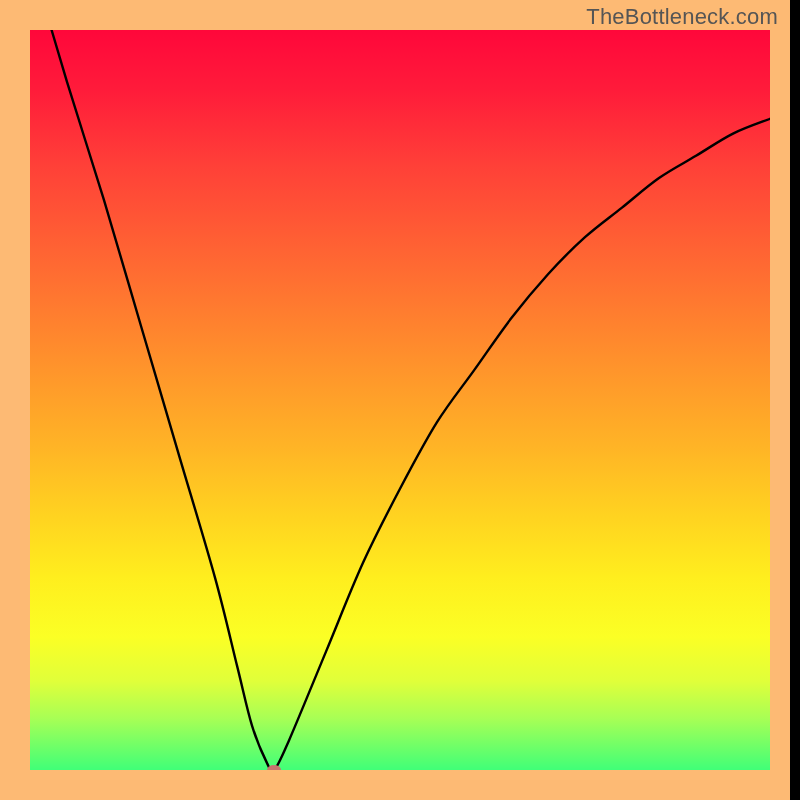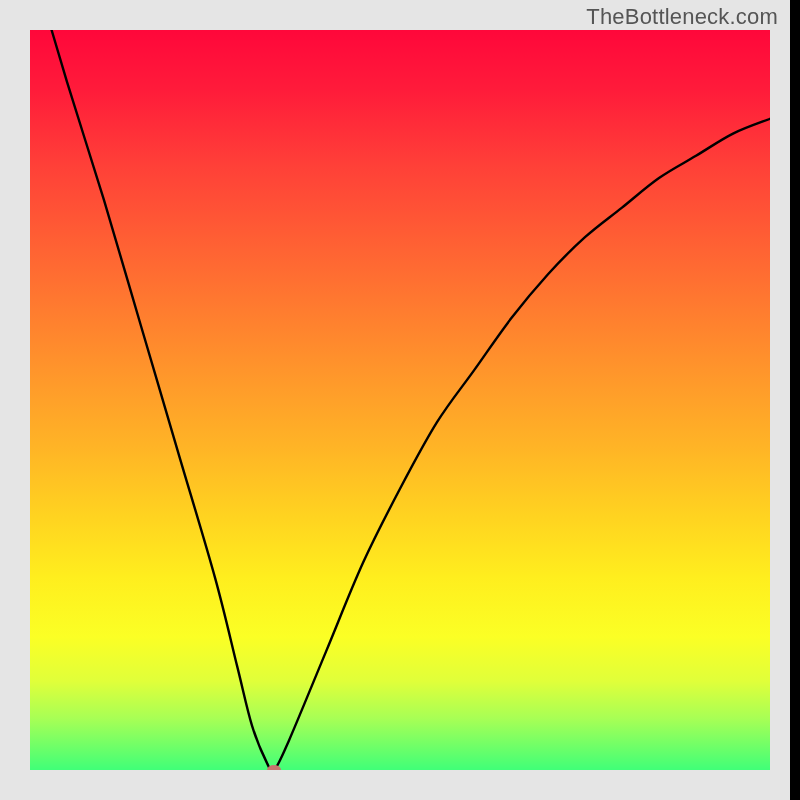--- a/index.html
+++ b/index.html
@@ -8,21 +8,21 @@
     width: 800px;
     height: 800px;
     overflow: hidden;
     background: #000;
     font-family: Arial, Helvetica, sans-serif;
   }
   .frame {
     position: relative;
     width: 790px;
     height: 800px;
-    background: #e5e5e5;
+    background: #fdba74;
   }
   .watermark {
     position: absolute;
     top: 4px;
     right: 12px;
     color: #555;
     font-size: 22px;
     font-weight: 500;
     letter-spacing: 0.2px;
     z-index: 5;

